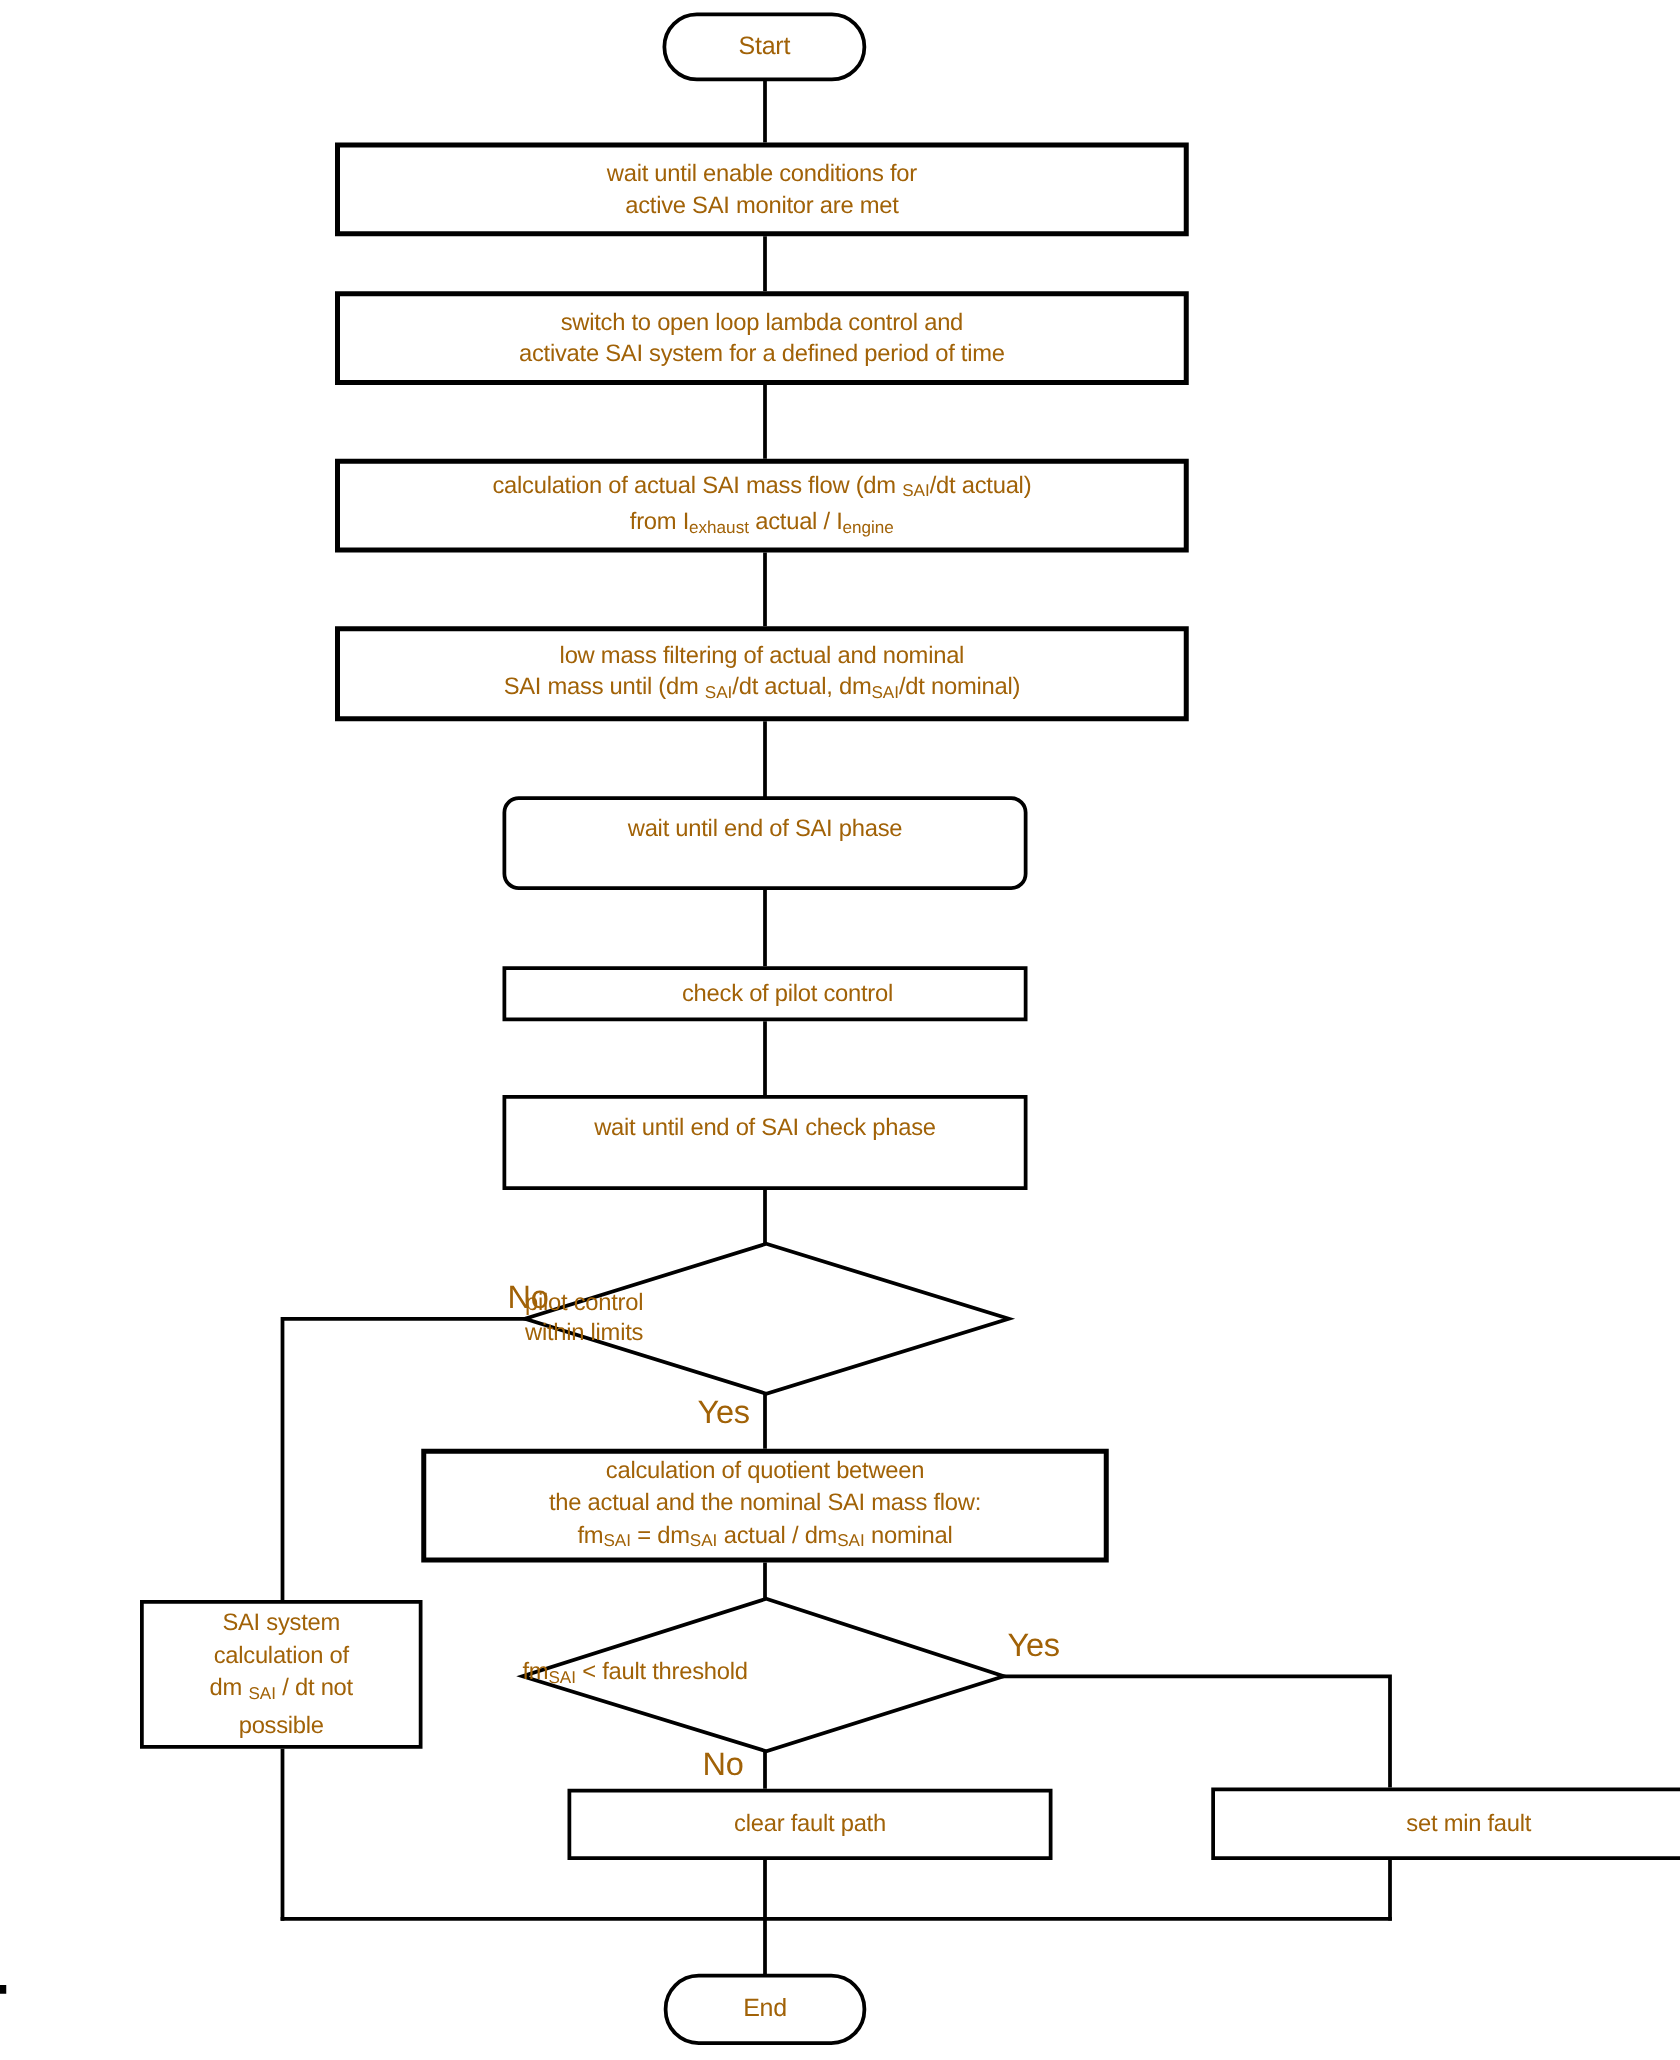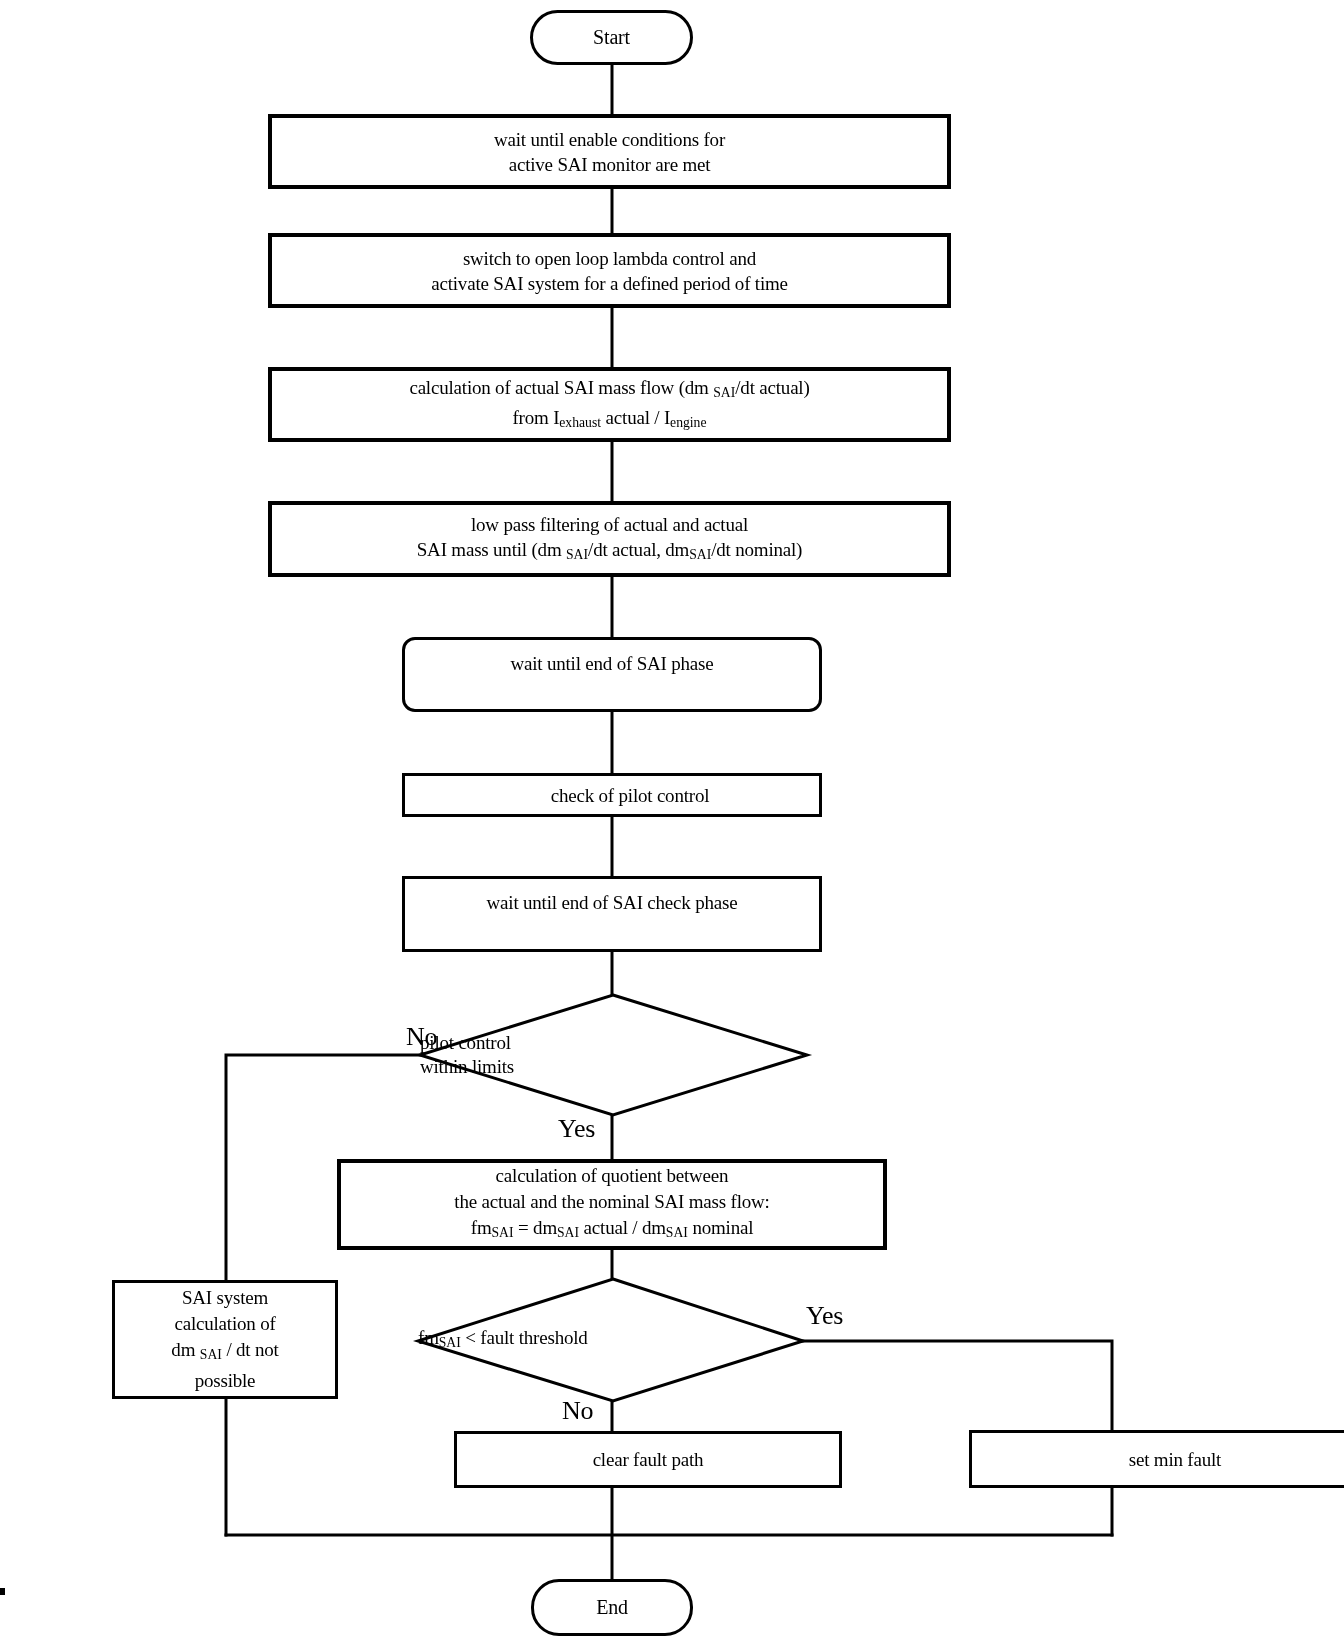--- a/index.html
+++ b/index.html
@@ -1,18 +1,18 @@
 <!DOCTYPE html>
 <html><head>
 <meta charset="utf-8">
 <style>
   html,body{margin:0;padding:0;background:#ffffff;}
   .canvas{
     position:relative;width:1344px;height:1648px;background:#ffffff;
-    font-family:Liberation Serif, serif;color:#000000;overflow:hidden;
+    font-family:Liberation Sans, sans-serif;color:#a16207;overflow:hidden;
   }
   .layer{position:absolute;left:0;top:0;}
   .node{
     position:absolute;background:#fff;border:3px solid #000;box-sizing:border-box;
     display:flex;flex-direction:column;justify-content:center;align-items:center;
     text-align:center;font-size:19px;line-height:25px;letter-spacing:-0.2px;z-index:2;
   }
   .thick{border-width:4px;}
   .top-align{justify-content:flex-start;padding-top:11px;}
   .terminal{border-radius:28px;border-width:3px;font-size:20px;}
@@ -76,21 +76,21 @@
       <div class="tline"><span>switch to open loop lambda control and</span></div>
       <div class="tline"><span>activate SAI system for a defined period of time</span></div>
     </div>
 
   <div class="node thick" style="left:268px;top:367px;width:683px;height:75px;">
       <div class="tline"><span>calculation of actual SAI mass flow (dm </span><span class="sub">SAI</span><span>/dt actual)</span></div>
       <div class="tline"><span>from I</span><span class="sub">exhaust</span><span> actual / I</span><span class="sub">engine</span></div>
     </div>
 
   <div class="node thick" style="left:268px;top:501px;width:683px;height:76px;">
-      <div class="tline"><span>low pass filtering of actual and actual</span></div>
+      <div class="tline"><span>low mass filtering of actual and nominal</span></div>
       <div class="tline"><span>SAI mass until (dm </span><span class="sub">SAI</span><span>/dt actual, dm</span><span class="sub">SAI</span><span>/dt nominal)</span></div>
     </div>
 
   <div class="node top-align" style="left:402px;top:637px;width:420px;height:75px;border-radius:13px;">
       <div class="tline"><span>wait until end of SAI phase</span></div>
     </div>
 
   <div class="node" style="left:402px;top:773px;width:420px;height:44px;padding-left:36px;">
       <div class="tline"><span>check of pilot control</span></div>
     </div>

